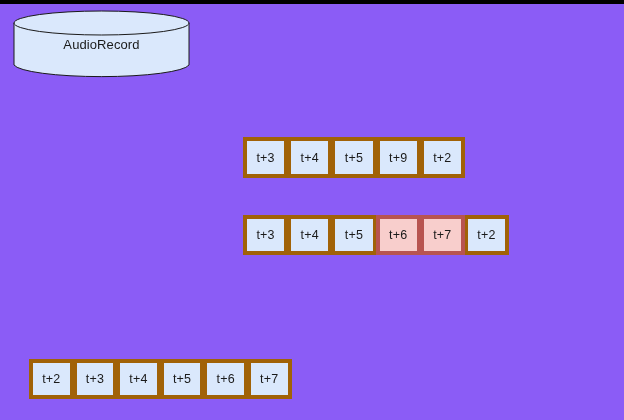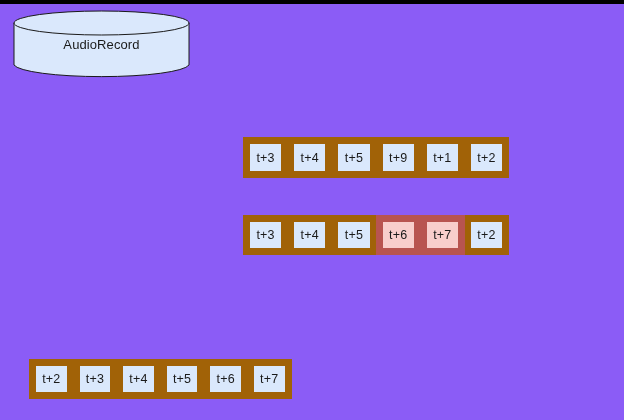--- a/index.html
+++ b/index.html
@@ -54,21 +54,21 @@
   }
 
   
   .buffer-row {
     position: absolute;
     display: flex;
     box-sizing: border-box;
   }
   .cell {
     box-sizing: border-box;
-    border: 7px solid #a16207;
+    border: 4px solid #a16207;
     display: flex;
     align-items: center;
     justify-content: center;
     font-size: 12.5px;
     color: #1a1a1a;
     background: #dae8fc;
     margin-left: -1px;
     letter-spacing: 0.2px;
     text-align: right;
   }
@@ -101,21 +101,20 @@
       <ellipse cx="88.5" cy="13" rx="87.5" ry="12" fill="#dae8fc" stroke="#1a1a1a" stroke-width="1"></ellipse>
     </svg>
     <div class="cylinder-label">AudioRecord</div>
   </div>
 
   <div class="buffer-row" id="row-top">
     <div class="cell">t+3</div>
     <div class="cell">t+4</div>
     <div class="cell">t+5</div>
     <div class="cell">t+9</div>
-    <div class="cell">t+1</div>
     <div class="cell">t+2</div>
   </div>
 
   <div class="buffer-row" id="row-middle">
     <div class="cell">t+3</div>
     <div class="cell">t+4</div>
     <div class="cell">t+5</div>
     <div class="cell pink">t+6</div>
     <div class="cell pink">t+7</div>
     <div class="cell">t+2</div>

